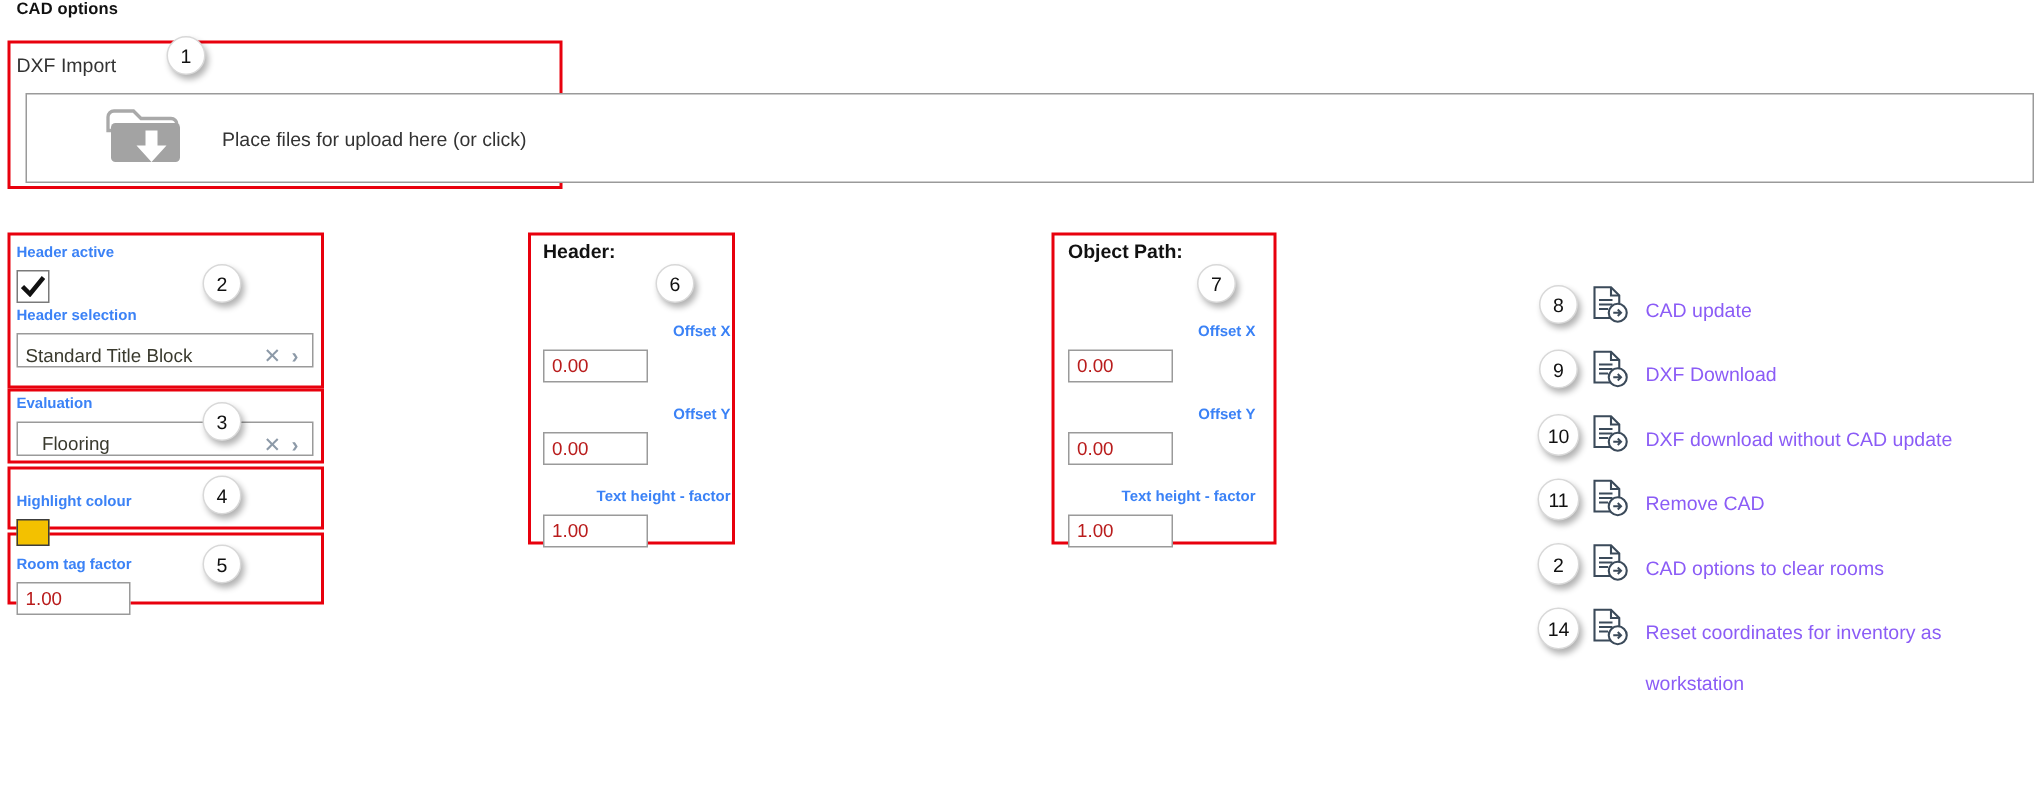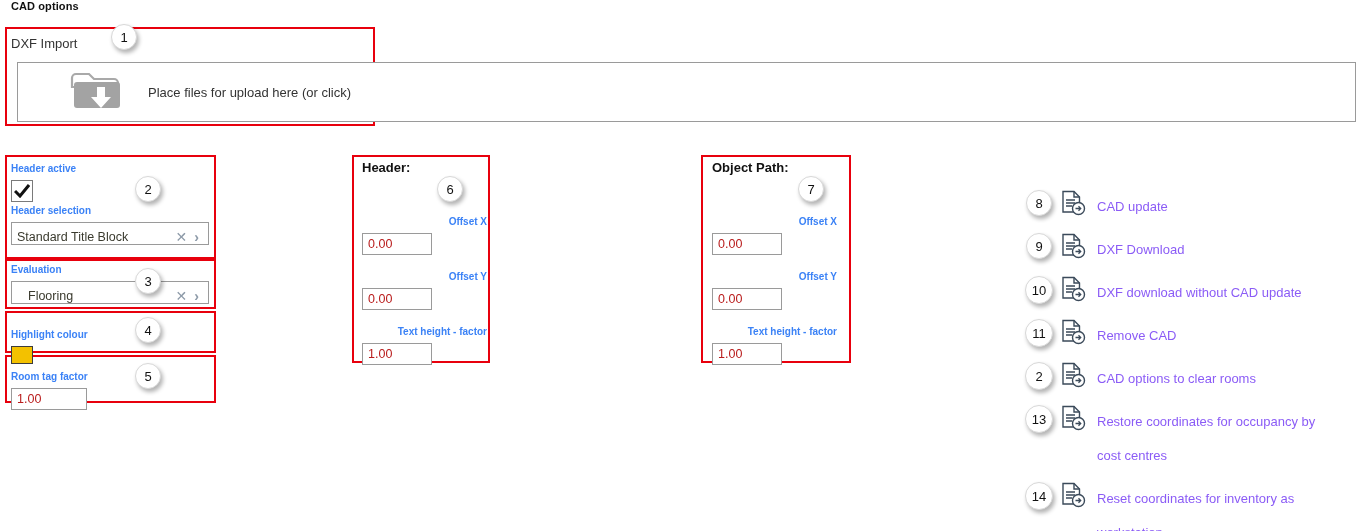--- a/index.html
+++ b/index.html
@@ -345,35 +345,20 @@
         <path d="M3 1.5 h11 l5.5 5.5 v15 h-16.5 z" fill="#ffffff" stroke="#3b4a5a" stroke-width="1.4"></path>
         <path d="M14 1.5 v5.5 h5.5" fill="none" stroke="#3b4a5a" stroke-width="1.4"></path>
         <path d="M6 10 h9 M6 13 h9 M6 16 h6" stroke="#3b4a5a" stroke-width="1.4"></path>
         <circle cx="18.5" cy="18.5" r="6" fill="#ffffff" stroke="#3b4a5a" stroke-width="1.4"></circle>
         <path d="M15.5 18.5 h5 M18.5 16.3 l2.2 2.2 l-2.2 2.2" fill="none" stroke="#3b4a5a" stroke-width="1.3"></path>
       </svg>
     </span>
     <span class="action-label">CAD options to clear rooms</span>
   </div>
 
-  <div class="action-row" style="min-height:77px;">
-    <span class="action-badge-slot">
-      <span class="badge wide" style="left:-1px; top:0;">13</span>
-    </span>
-    <span class="doc-icon">
-      <svg viewBox="0 0 26 26" width="26" height="26" aria-hidden="true">
-        <path d="M3 1.5 h11 l5.5 5.5 v15 h-16.5 z" fill="#ffffff" stroke="#3b4a5a" stroke-width="1.4"></path>
-        <path d="M14 1.5 v5.5 h5.5" fill="none" stroke="#3b4a5a" stroke-width="1.4"></path>
-        <path d="M6 10 h9 M6 13 h9 M6 16 h6" stroke="#3b4a5a" stroke-width="1.4"></path>
-        <circle cx="18.5" cy="18.5" r="6" fill="#ffffff" stroke="#3b4a5a" stroke-width="1.4"></circle>
-        <path d="M15.5 18.5 h5 M18.5 16.3 l2.2 2.2 l-2.2 2.2" fill="none" stroke="#3b4a5a" stroke-width="1.3"></path>
-      </svg>
-    </span>
-    <span class="action-label wrap" style="max-width:232px; margin-left:-37px; padding-left:37px; text-indent:0;">Restore coordinates for occupancy by cost centres</span>
-  </div>
 
   <div class="action-row">
     <span class="action-badge-slot">
       <span class="badge wide" style="left:-1px; top:0;">14</span>
     </span>
     <span class="doc-icon">
       <svg viewBox="0 0 26 26" width="26" height="26" aria-hidden="true">
         <path d="M3 1.5 h11 l5.5 5.5 v15 h-16.5 z" fill="#ffffff" stroke="#3b4a5a" stroke-width="1.4"></path>
         <path d="M14 1.5 v5.5 h5.5" fill="none" stroke="#3b4a5a" stroke-width="1.4"></path>
         <path d="M6 10 h9 M6 13 h9 M6 16 h6" stroke="#3b4a5a" stroke-width="1.4"></path>

